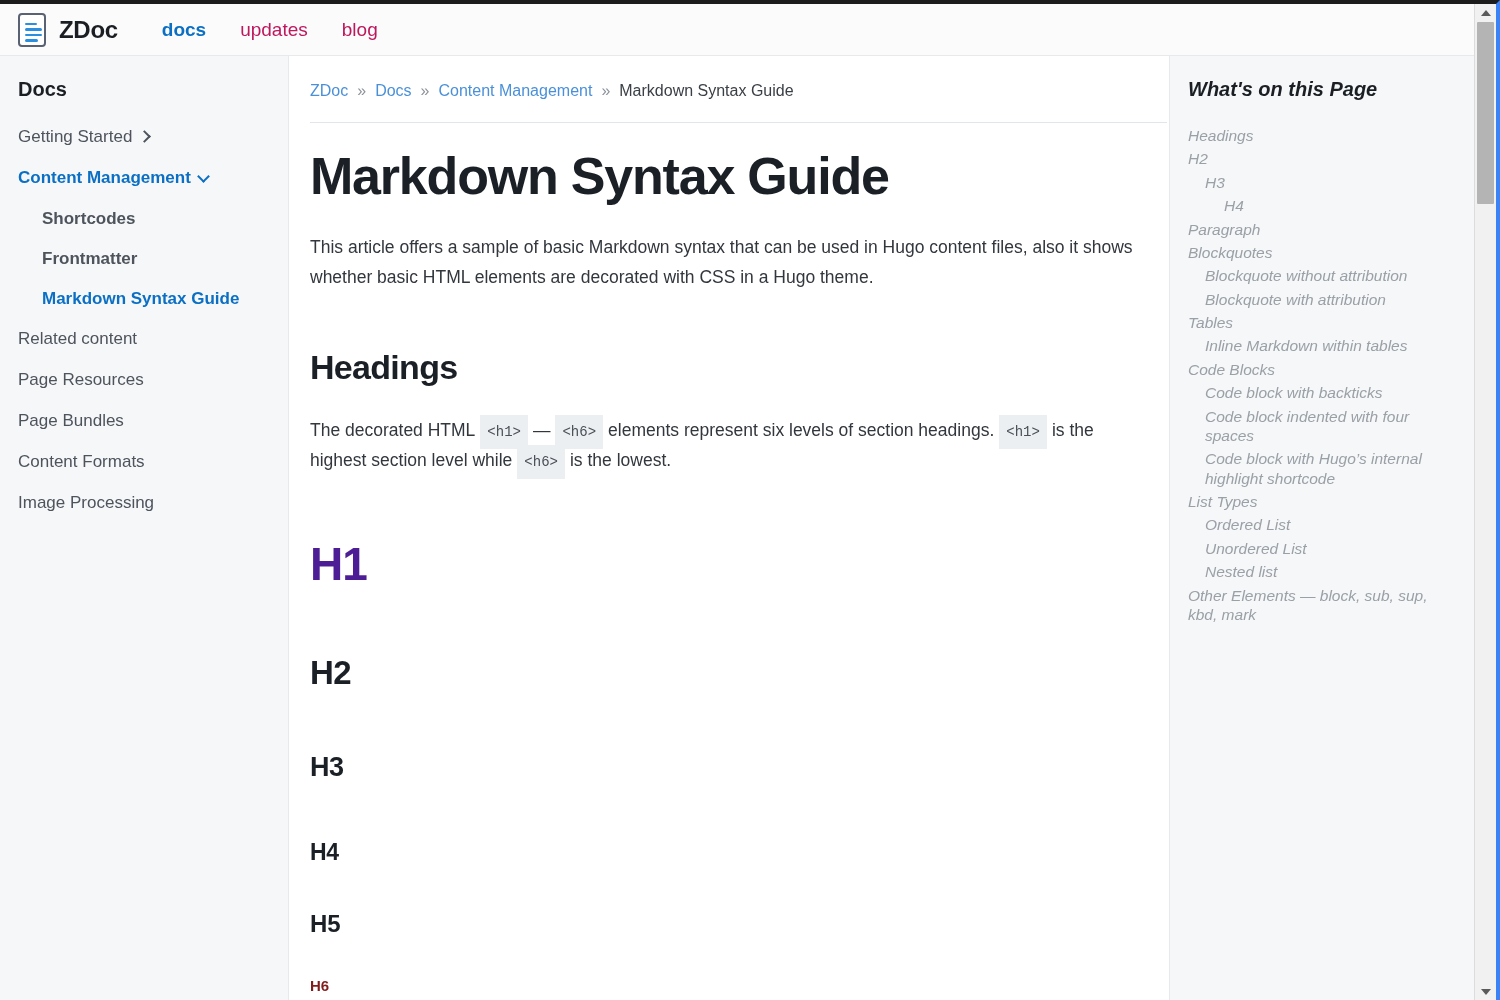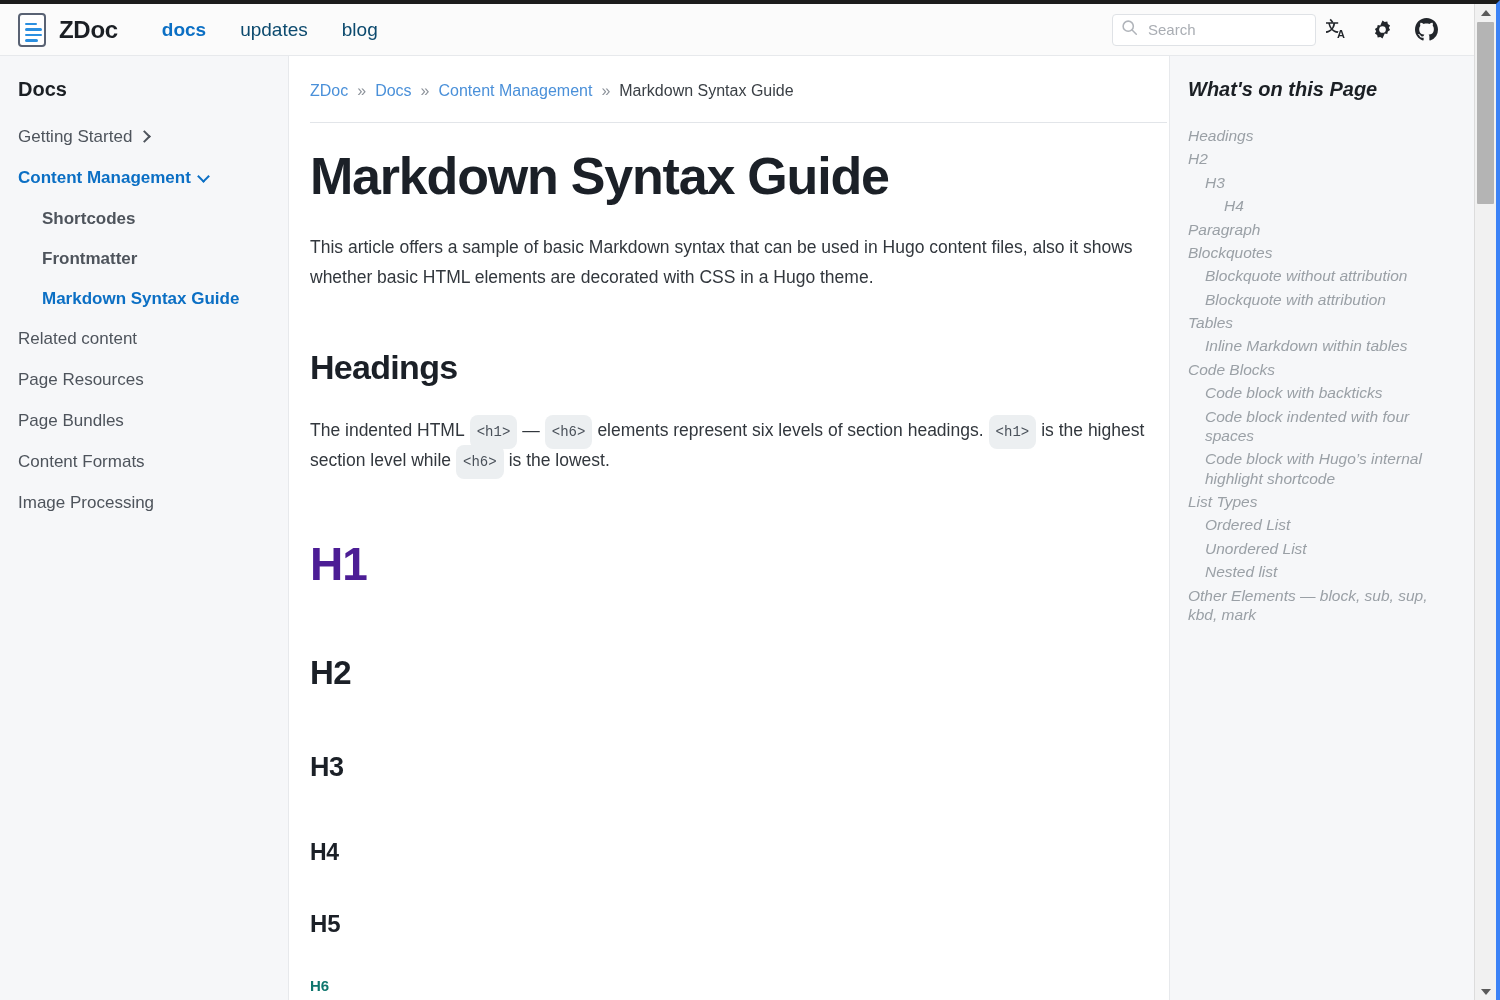--- a/index.html
+++ b/index.html
@@ -63,21 +63,21 @@
     color: #1b1f24;
     letter-spacing: -0.3px;
   }
   #topnav {
     display: flex; align-items: center;
     margin-left: 44px;
     gap: 34px;
   }
   .topnav-link {
     font-size: 19px;
-    color: #0c4a6e;
+    color: #be185d;
     cursor: pointer;
     text-decoration: none;
   }
   .topnav-link.active {
     color: #0b6fc4;
     font-weight: bold;
   }
   #header-right {
     margin-left: auto;
     display: flex;
@@ -218,31 +218,31 @@
     font-weight: 900;
     color: #1b2027;
     letter-spacing: -0.7px;
     margin: 56px 0 28px 0;
   }
   code.tag {
     font-family: "Liberation Mono", monospace;
     font-size: 14px;
     background: #eceff1;
     color: #495059;
-    border-radius: 8px;
+    border-radius: 0;
     padding: 9px 7px;
     margin: 0 5px;
     white-space: nowrap;
   }
   .sample-h1 { font-size: 46px; font-weight: 900; color: #4c1d95; letter-spacing:-0.9px; margin: 62px 0 0 0;}
   .sample-h2 { font-size: 33px; font-weight: 900; color: #1b2027; letter-spacing:-0.6px; margin: 63px 0 0 0;}
   .sample-h3 { font-size: 27px; font-weight: 800; color: #1b2027; letter-spacing:-0.4px; margin: 60px 0 0 0;}
   .sample-h4 { font-size: 23px; font-weight: 800; color: #1b2027; letter-spacing:-0.3px; margin: 56px 0 0 0;}
   .sample-h5 { font-size: 24px; font-weight: 800; color: #1b2027; margin: 44px 0 0 0;}
-  .sample-h6 { font-size: 15px; font-weight: 800; color: #0f766e; margin: 39px 0 0 0;}
+  .sample-h6 { font-size: 15px; font-weight: 800; color: #7f1d1d; margin: 39px 0 0 0;}
 
   
   #toc {
     width: 304px;
     flex: 0 0 304px;
     background: #f6f7f9;
     padding: 22px 20px 0 18px;
     overflow: hidden;
     font-style: italic;
   }
@@ -312,59 +312,20 @@
       </div>
       <span id="brand-name">ZDoc</span>
     </div>
 
     <nav id="topnav">
       <span class="topnav-link active">docs</span>
       <span class="topnav-link">updates</span>
       <span class="topnav-link">blog</span>
     </nav>
 
-    <div id="header-right">
-
-      <div id="search-box">
-        <span>
-          <svg width="17" height="17" viewBox="0 0 20 20">
-            <circle cx="8.5" cy="8.5" r="6" fill="none" stroke="#b0b4ba" stroke-width="1.8"></circle>
-            <line x1="13" y1="13" x2="18" y2="18" stroke="#b0b4ba" stroke-width="1.8" stroke-linecap="round"></line>
-          </svg>
-        </span>
-        <input id="search-input" type="text" placeholder="Search" style="">
-      </div>
-
-      <div class="hdr-icon">
-        <svg width="24" height="24" viewBox="0 0 24 24">
-          <text x="-1" y="13" font-family="DejaVu Sans, sans-serif" font-size="14" font-weight="bold" fill="#22262b">文</text>
-          <text x="11" y="20" font-family="Liberation Sans, sans-serif" font-size="11" font-weight="bold" fill="#22262b">A</text>
-        </svg>
-      </div>
-
-      <div class="hdr-icon">
-        <svg width="23" height="23" viewBox="0 0 24 24">
-          <path fill="#22262b" d="M12 2.6l2.3 1.5 2.7-.5.6 2.7 2.3 1.5-1.3 2.4 1.3 2.4-2.3 1.5-.6 2.7-2.7-.5L12 21.4l-2.3-1.5-2.7.5-.6-2.7-2.3-1.5 1.3-2.4-1.3-2.4 2.3-1.5.6-2.7 2.7.5z"></path>
-          <circle cx="12" cy="12" r="3.5" fill="#fbfbfb"></circle>
-        </svg>
-      </div>
-
-      <div class="hdr-icon">
-        <svg width="23" height="23" viewBox="0 0 16 16">
-          <path fill="#22262b" d="M8 0C3.58 0 0 3.58 0 8c0 3.54 2.29 6.53 5.47 7.59.4.07.55-.17.55-.38
-          0-.19-.01-.82-.01-1.49-2.01.37-2.53-.49-2.69-.94-.09-.23-.48-.94-.82-1.13-.28-.15-.68-.52-.01-.53.63-.01
-          1.08.58 1.23.82.72 1.21 1.87.87 2.33.66.07-.52.28-.87.51-1.07-1.78-.2-3.64-.89-3.64-3.95
-          0-.87.31-1.59.82-2.15-.08-.2-.36-1.02.08-2.12 0 0 .67-.21 2.2.82.64-.18 1.32-.27 2-.27.68 0
-          1.36.09 2 .27 1.53-1.04 2.2-.82 2.2-.82.44 1.1.16 1.92.08 2.12.51.56.82 1.27.82 2.15 0
-          3.07-1.87 3.75-3.65 3.95.29.25.54.73.54 1.48 0 1.07-.01 1.93-.01 2.2 0 .21.15.46.55.38A8.01
-          8.01 0 0016 8c0-4.42-3.58-8-8-8z"></path>
-        </svg>
-      </div>
-
-    </div>
   </div>
 
   <div id="body-wrap">
 
     <aside id="sidebar">
       <div id="sidebar-title">Docs</div>
 
       <div class="nav-item">
         <span>Getting Started</span>
         <span class="chev right"></span>
@@ -415,21 +376,21 @@
       </div>
 
       <div id="bc-rule"></div>
 
       <h1 id="doc-title">Markdown Syntax Guide</h1>
 
       <p class="doc-p">This article offers a sample of basic Markdown syntax that can be used in Hugo content files, also it shows whether basic HTML elements are decorated with CSS in a Hugo theme.</p>
 
       <h2 class="h2-sec">Headings</h2>
 
-      <p class="doc-p"><span>The indented HTML</span><code class="tag">&lt;h1&gt;</code><span>—</span><code class="tag">&lt;h6&gt;</code><span>elements represent six levels of section headings.</span><code class="tag">&lt;h1&gt;</code><span>is the highest section level while</span><code class="tag">&lt;h6&gt;</code><span>is the lowest.</span></p>
+      <p class="doc-p"><span>The decorated HTML</span><code class="tag">&lt;h1&gt;</code><span>—</span><code class="tag">&lt;h6&gt;</code><span>elements represent six levels of section headings.</span><code class="tag">&lt;h1&gt;</code><span>is the highest section level while</span><code class="tag">&lt;h6&gt;</code><span>is the lowest.</span></p>
 
       <div class="sample-h1">H1</div>
       <div class="sample-h2">H2</div>
       <div class="sample-h3">H3</div>
       <div class="sample-h4">H4</div>
       <div class="sample-h5">H5</div>
       <div class="sample-h6">H6</div>
 
     </main>
 

